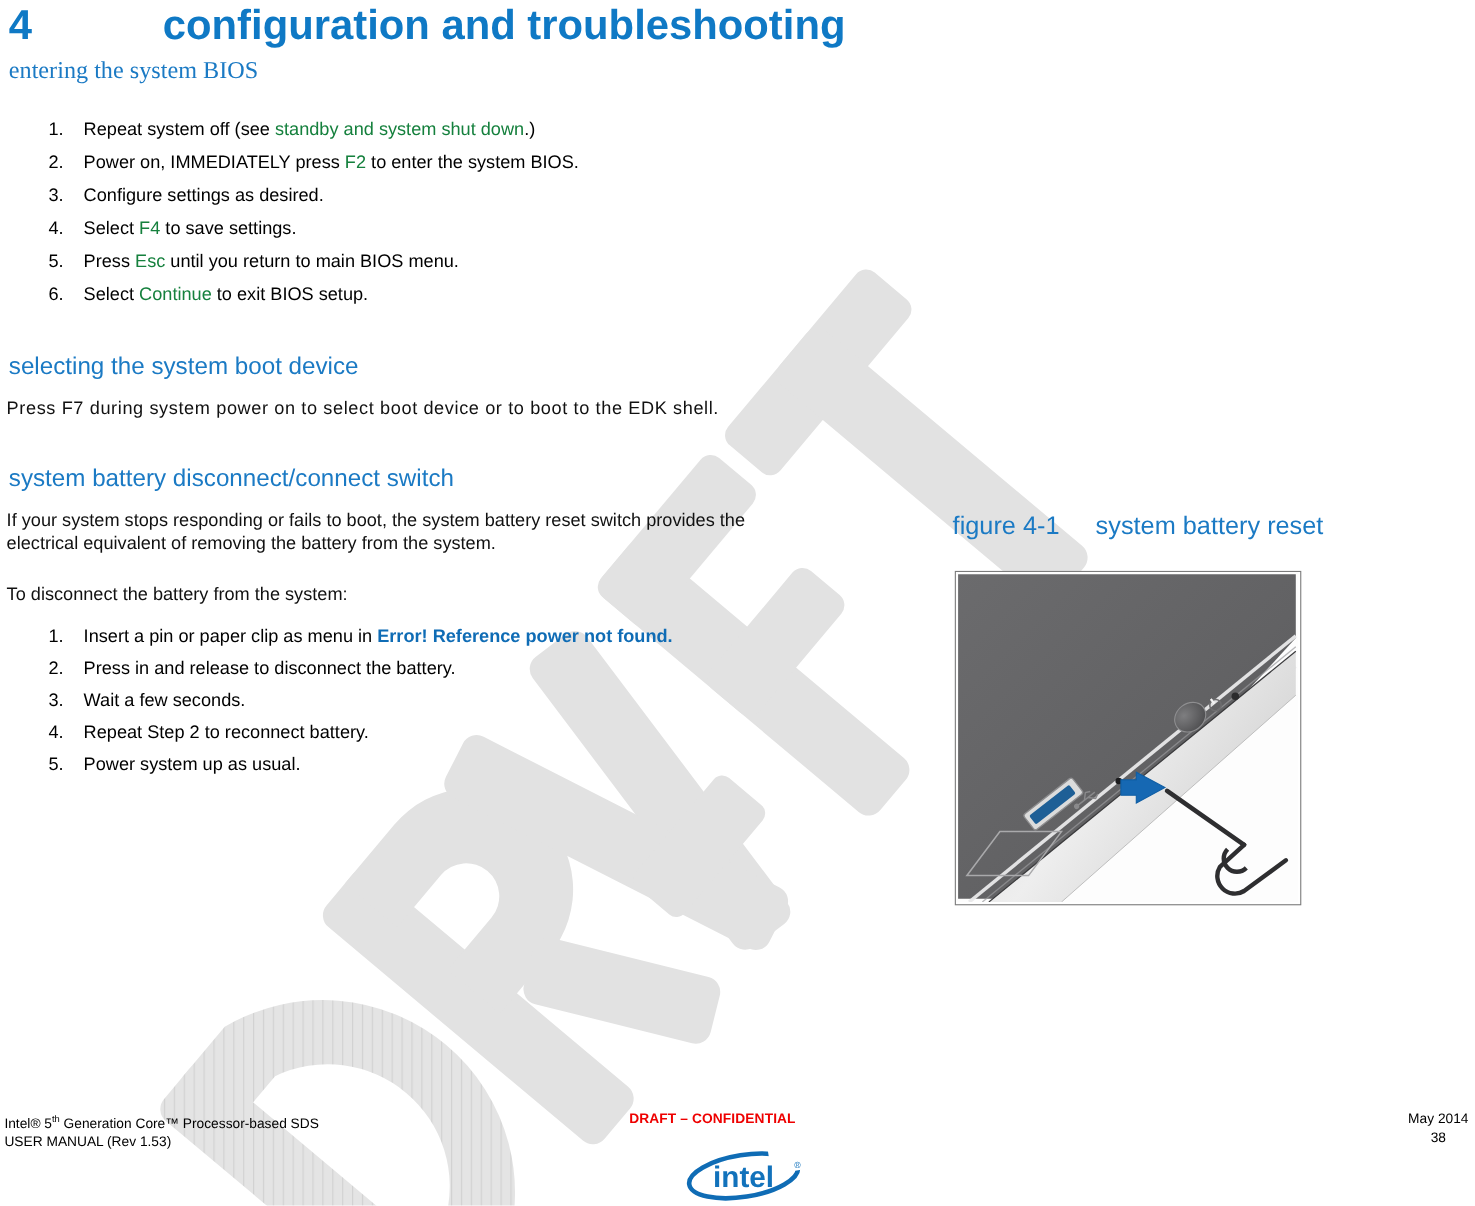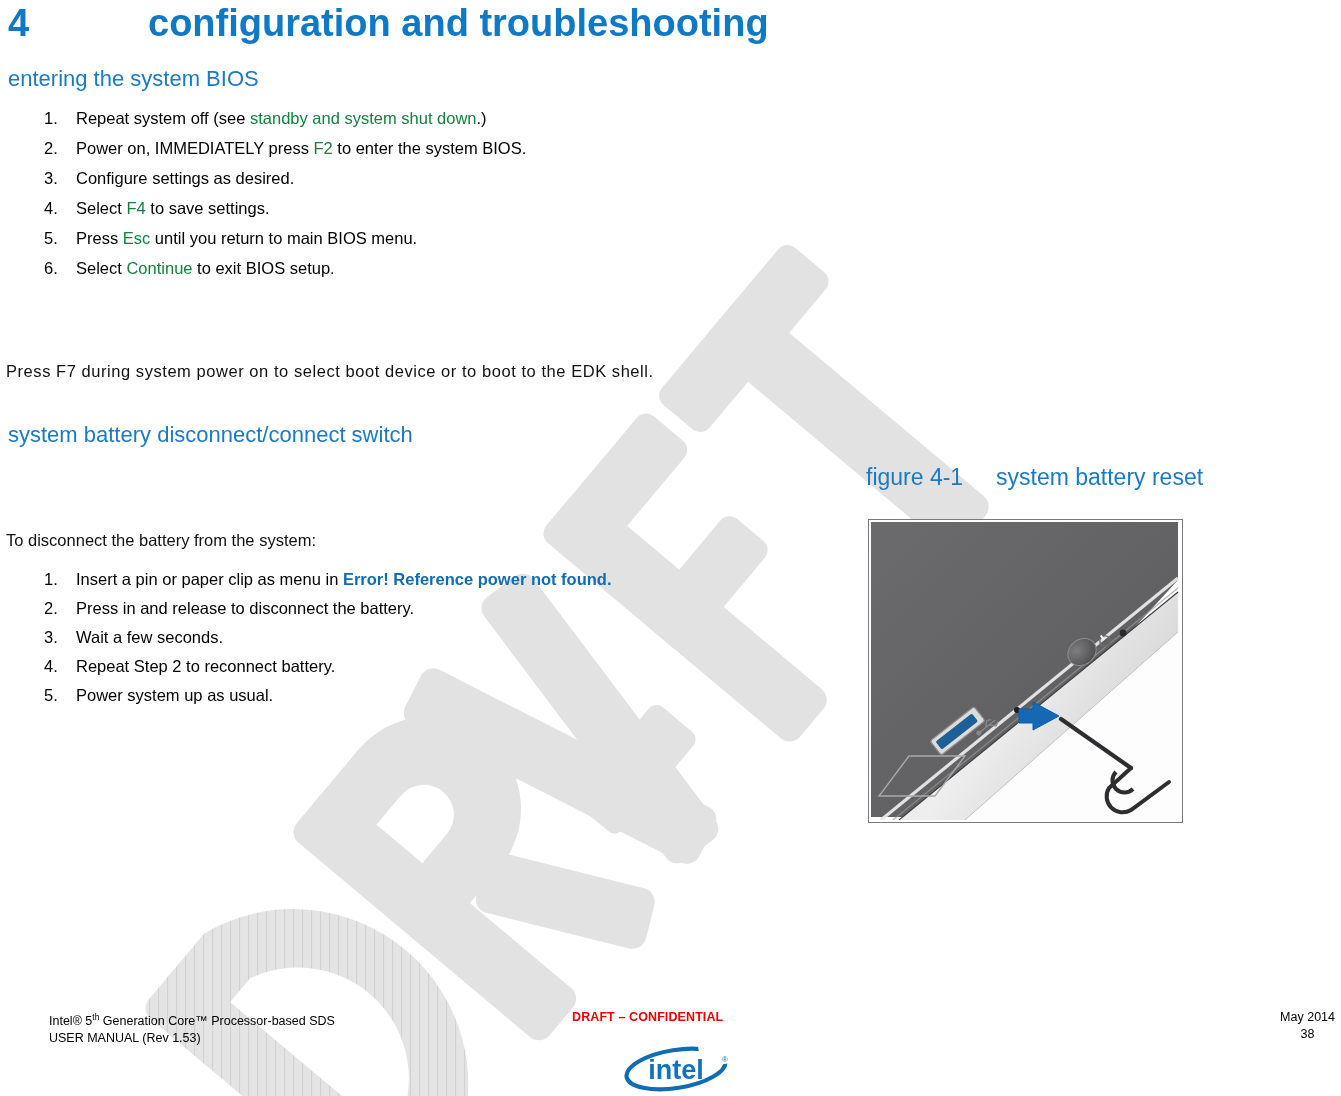--- a/index.html
+++ b/index.html
@@ -53,21 +53,21 @@
   
   .h1 {
     position: absolute;
     left: 8px;
     color: #1b7ac4;
     font-size: 22px;
     font-weight: normal;
     line-height: 26px;
     white-space: nowrap;
   }
-  #head-bios   { top: 66px; }
+  #head-bios   { top: 51px; font-family: Liberation Serif, serif; }
   #head-boot   { top: 320px; }
   #head-batt   { top: 422px; }
 
   
   .body-p {
     position: absolute;
     left: 6px;
     font-size: 16.5px;
     line-height: 21px;
     color: #111111;
@@ -147,21 +147,21 @@
   
   #footer {
     position: absolute;
     left: 0;
     top: 1002px;
     width: 1341px;
     height: 94px;
     font-size: 12.5px;
     line-height: 17px;
   }
-  #footer-left  { position: absolute; left: 4px;  top: 7px; margin-left: 45px; }
+  #footer-left  { position: absolute; left: 4px;  top: 7px; }
   #footer-mid   { position: absolute; left: 572px; top: 7px; color: #ee0000; font-weight: bold; letter-spacing: 0.1px;}
   #footer-right { position: absolute; right: 6px; top: 7px; text-align: center; }
   sup.ord { font-size: 8.5px; vertical-align: super; }
   #footer-logo {
     position: absolute;
     left: 612px;
     top: 1046px;
     width: 128px;
     height: 46px;
   }
@@ -230,23 +230,25 @@
       <span class="num">4.</span><span>Select </span><span class="lnk">F4</span><span> to save settings.</span>
     </li>
     <li>
       <span class="num">5.</span><span>Press </span><span class="lnk">Esc</span><span> until you return to main BIOS menu.</span>
     </li>
     <li>
       <span class="num">6.</span><span>Select </span><span class="lnk">Continue</span><span> to exit BIOS setup.</span>
     </li>
   </ol>
 
+  <div class="h1" id="head-boot">selecting the system boot device</div>
   <div class="body-p" id="p-boot">Press F7 during system power on to select boot device or to boot to the EDK shell.</div>
 
   <div class="h1" id="head-batt">system battery disconnect/connect switch</div>
+  <div class="body-p" id="p-batt1">If your system stops responding or fails to boot, the system battery reset switch provides the electrical equivalent of removing the battery from the system.</div>
   <div class="body-p" id="p-batt2">To disconnect the battery from the system:</div>
 
   <ol class="steps" id="list-batt">
     <li>
       <span class="num">1.</span><span>Insert a pin or paper clip as menu in </span><span class="err">Error! Reference power not found.</span>
     </li>
     <li>
       <span class="num">2.</span><span>Press in and release to disconnect the battery.</span>
     </li>
     <li>

